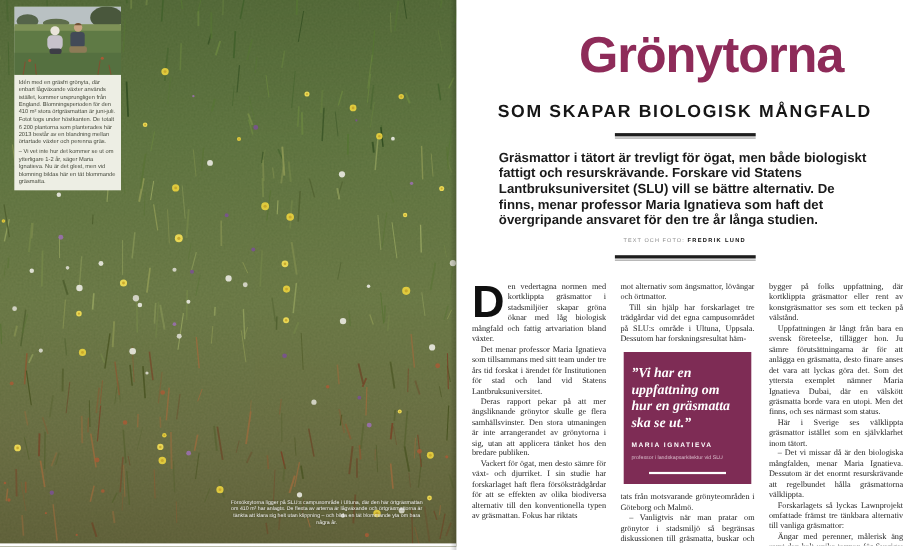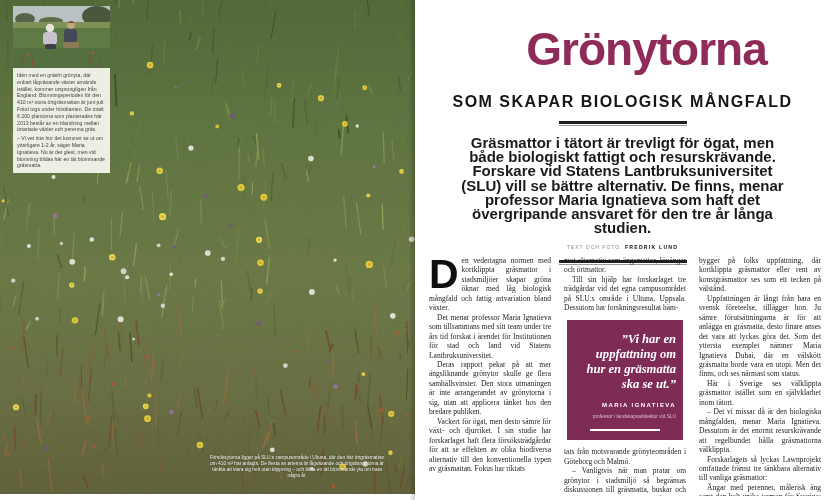--- a/index.html
+++ b/index.html
@@ -22,33 +22,33 @@
   .bottom-strip{position:absolute;left:0;bottom:0;width:415px;height:3px;background:#fff;}
   
   .right-page{position:absolute;left:415px;top:0;width:415px;height:500px;background:#fff;}
   .headline{margin-top:24px;text-align:center;font-weight:800;font-size:46px;line-height:50px;
       letter-spacing:-1px;}
   .subheadline{margin-top:19px;text-align:center;font-weight:800;font-size:16px;letter-spacing:1.5px;
       color:#161616;}
   .rule{width:128px;margin:10px auto 0;}
   .rule::before{content:"";display:block;height:3px;background:#1e1e1e;}
   .rule::after{content:"";display:block;height:1px;background:#9a9a9a;margin-top:1px;}
-  .intro{max-width:338px;margin:10px auto 0;text-align:center;font-weight:700;font-size:15px;
+  .intro{max-width:338px;margin:10px auto 0;font-weight:700;font-size:12px;
       line-height:14.2px;color:#1a1a1a;}
   .byline{margin-top:9px;text-align:center;font-size:5px;letter-spacing:1px;color:#8a8a8a;}
   .byline b{color:#111;font-size:5.2px;letter-spacing:1.2px;}
   .cols{position:absolute;left:14px;top:256px;width:392px;height:240px;display:flex;gap:13px;
       overflow:hidden;font-family:"Liberation Serif",serif;font-size:7.5px;line-height:9.45px;
       color:#222;text-align:justify;}
   .col{width:122px;flex:0 0 122px;overflow:hidden;}
   .col p{margin:0;text-indent:8px;}
   .col p.noindent{text-indent:0;}
   .dropcap{float:left;font-family:"Liberation Sans",sans-serif;font-weight:900;font-size:41px;
       line-height:33px;padding:2px 3px 0 0;color:#101010;}
-  .quote-box{margin:7px 3px;background:#7e2c55;color:#fff;text-align:right;padding:12px 7px 9px;}
+  .quote-box{margin:7px 3px;background:#7e2c55;color:#fff;text-align:left;padding:12px 7px 9px;}
   .quote-text{font-family:"Liberation Serif",serif;font-style:italic;font-weight:700;
       font-size:12.6px;line-height:15.2px;text-indent:0;}
   .quote-author{font-family:"Liberation Sans",sans-serif;font-weight:700;font-size:6px;
       letter-spacing:1.4px;margin-top:8px;}
   .quote-role{font-family:"Liberation Sans",sans-serif;font-size:4.8px;color:#d9bccb;margin-top:2px;}
   .quote-rule{width:68%;height:2px;background:#fff;margin:8px auto 0;}
 </style>
 </head>
 <body>
 

